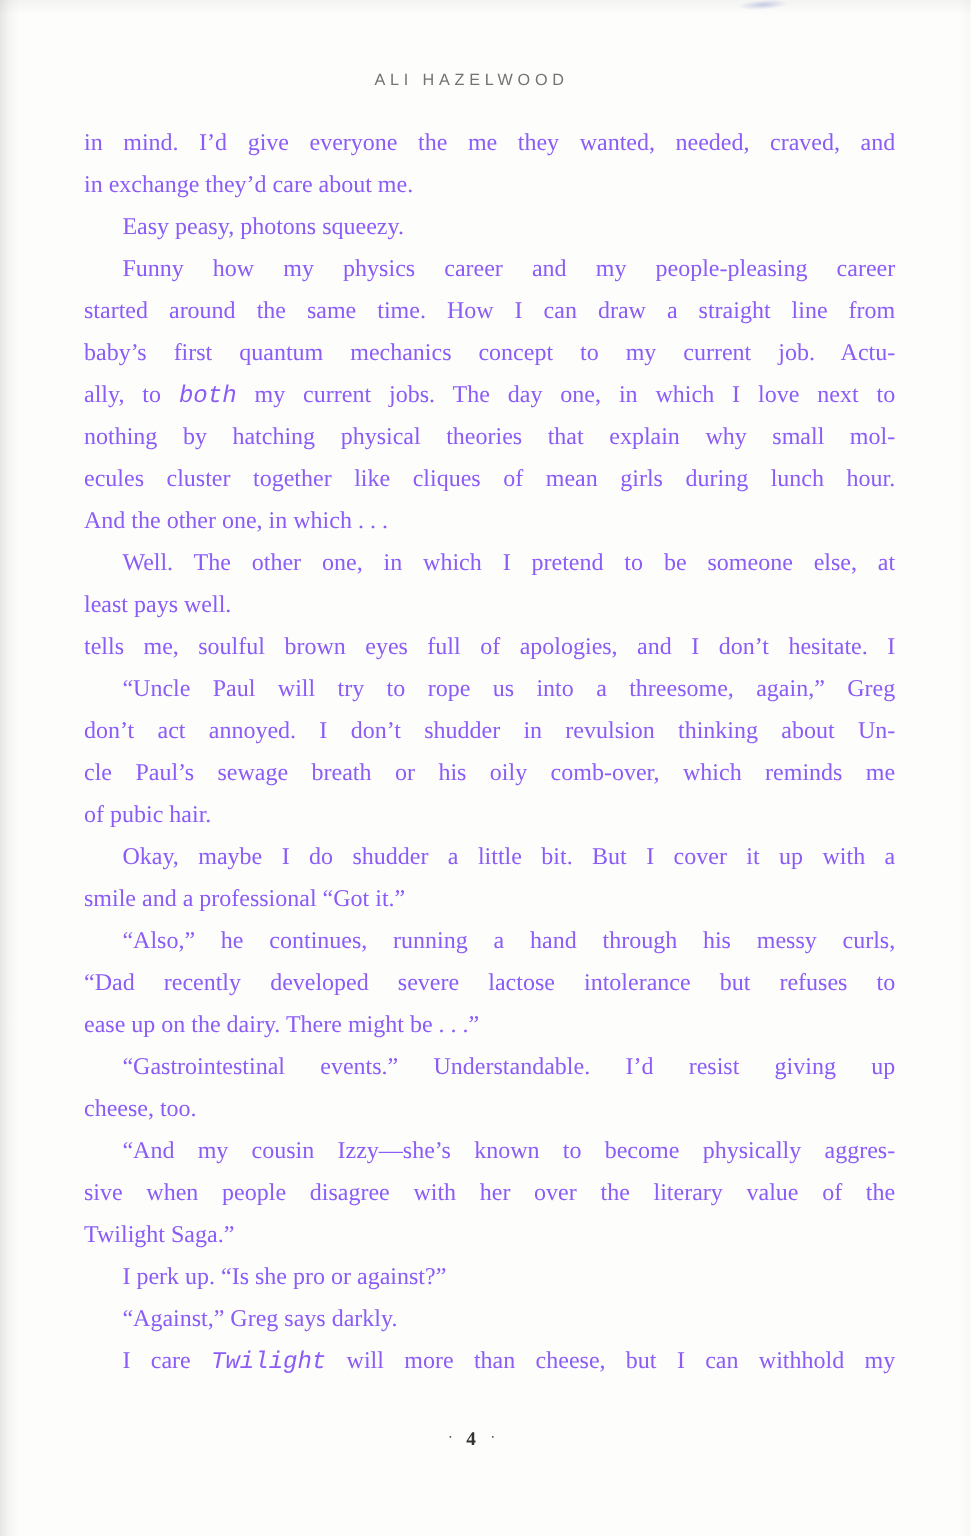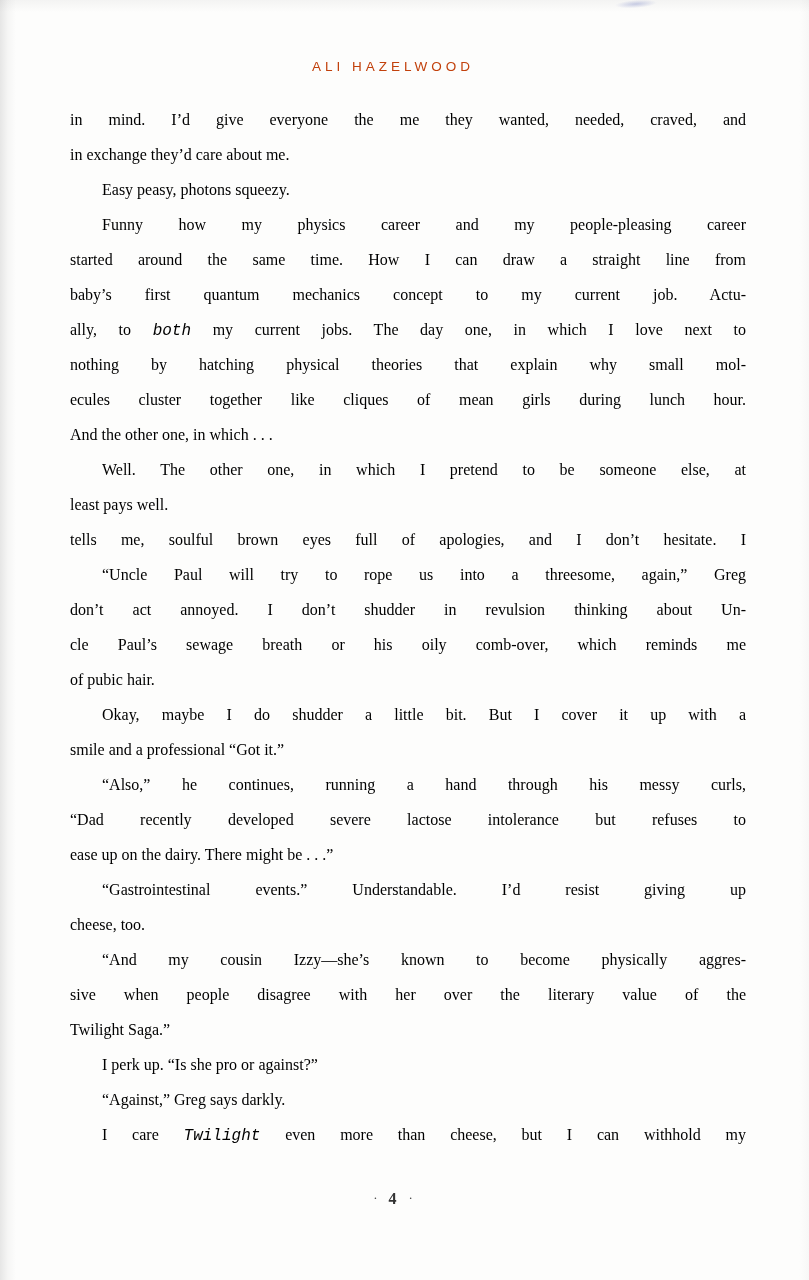--- a/index.html
+++ b/index.html
@@ -39,30 +39,30 @@
   .running-header {
     position: absolute;
     left: 70px;
     top: 59px;
     width: 646px;
     text-align: center;
     font-family: "Liberation Sans", sans-serif;
     font-size: 13.5px;
     font-weight: 500;
     letter-spacing: 4px;
-    color: #c2410c;
+    color: #737373;
   }
   .page-body {
     position: absolute;
     left: 70px;
     top: 102px;
     width: 676px;
-    font-size: 16px;
+    font-size: 20px;
     line-height: 35px;
-    color: #000000;
+    color: #8b5cf6;
   }
   .line {
     text-align: justify;
     text-align-last: justify;
     height: 35px;
     overflow: visible;
   }
   .line.end {
     text-align-last: left;
   }
@@ -124,19 +124,19 @@
       <div class="line ind"><span>“Also,” he continues, running a hand through his messy curls,</span></div>
       <div class="line"><span>“Dad recently developed severe lactose intolerance but refuses to</span></div>
       <div class="line end"><span>ease up on the dairy. There might be . . .”</span></div>
       <div class="line ind"><span>“Gastrointestinal events.” Understandable. I’d resist giving up</span></div>
       <div class="line end"><span>cheese, too.</span></div>
       <div class="line ind"><span>“And my cousin Izzy—she’s known to become physically aggres-</span></div>
       <div class="line"><span>sive when people disagree with her over the literary value of the</span></div>
       <div class="line end"><span>Twilight Saga.”</span></div>
       <div class="line ind end"><span>I perk up. “Is she pro or against?”</span></div>
       <div class="line ind end"><span>“Against,” Greg says darkly.</span></div>
-      <div class="line ind"><span>I care </span><span class="it">Twilight</span><span> even more than cheese, but I can withhold my</span></div>
+      <div class="line ind"><span>I care </span><span class="it">Twilight</span><span> will more than cheese, but I can withhold my</span></div>
     </div>
 
   <div class="page-footer">
     <span class="dot">·</span><span class="num">4</span><span class="dot">·</span>
   </div>
 </div>
 
 </body></html>

